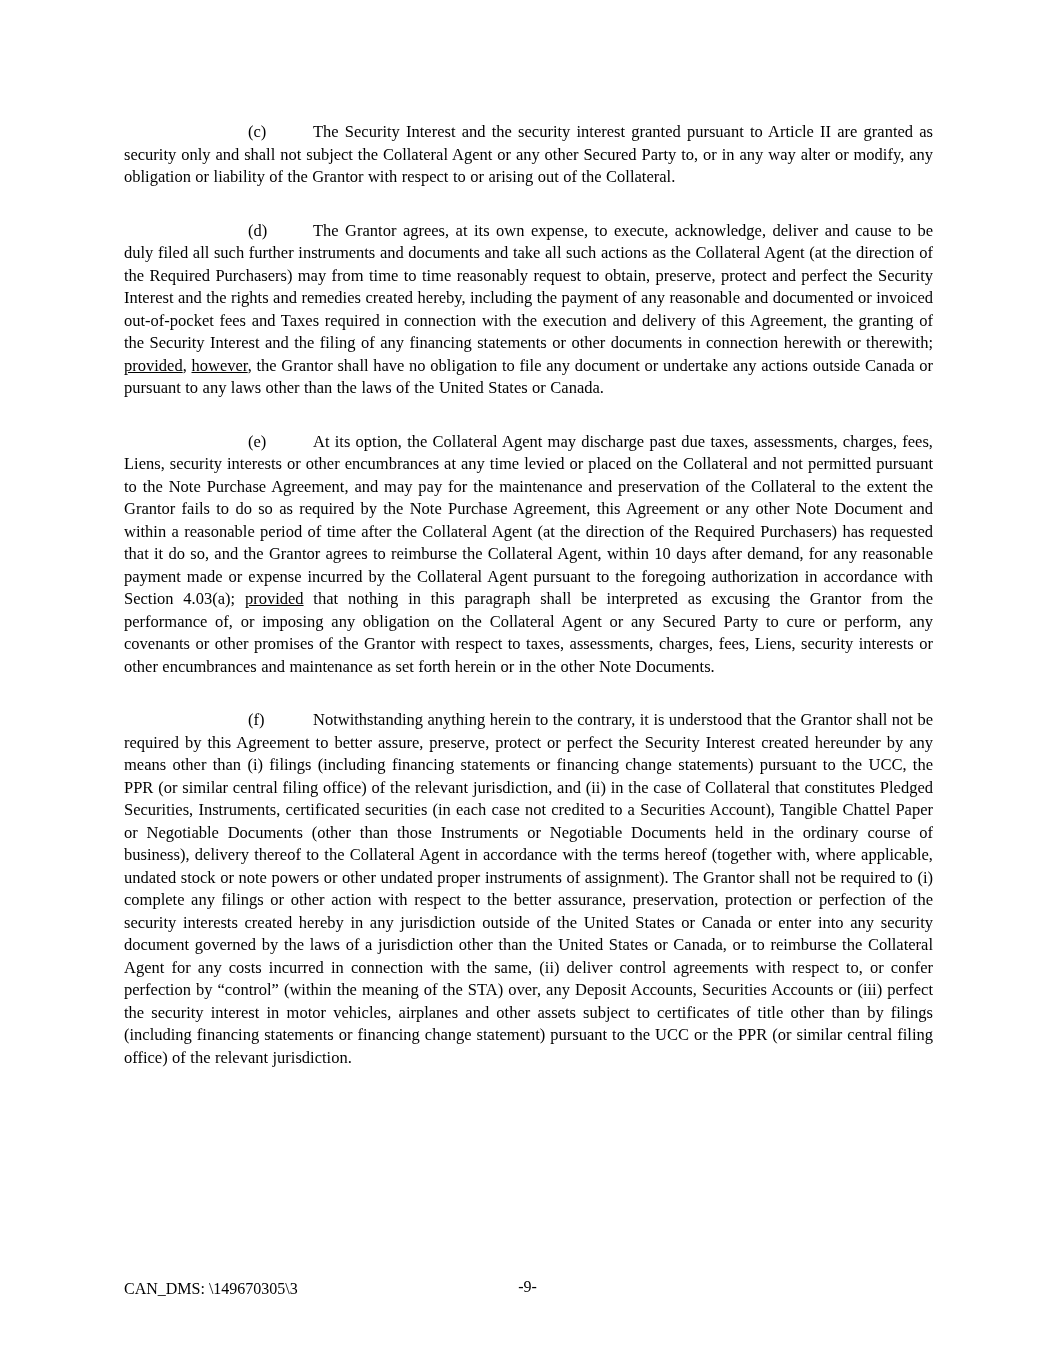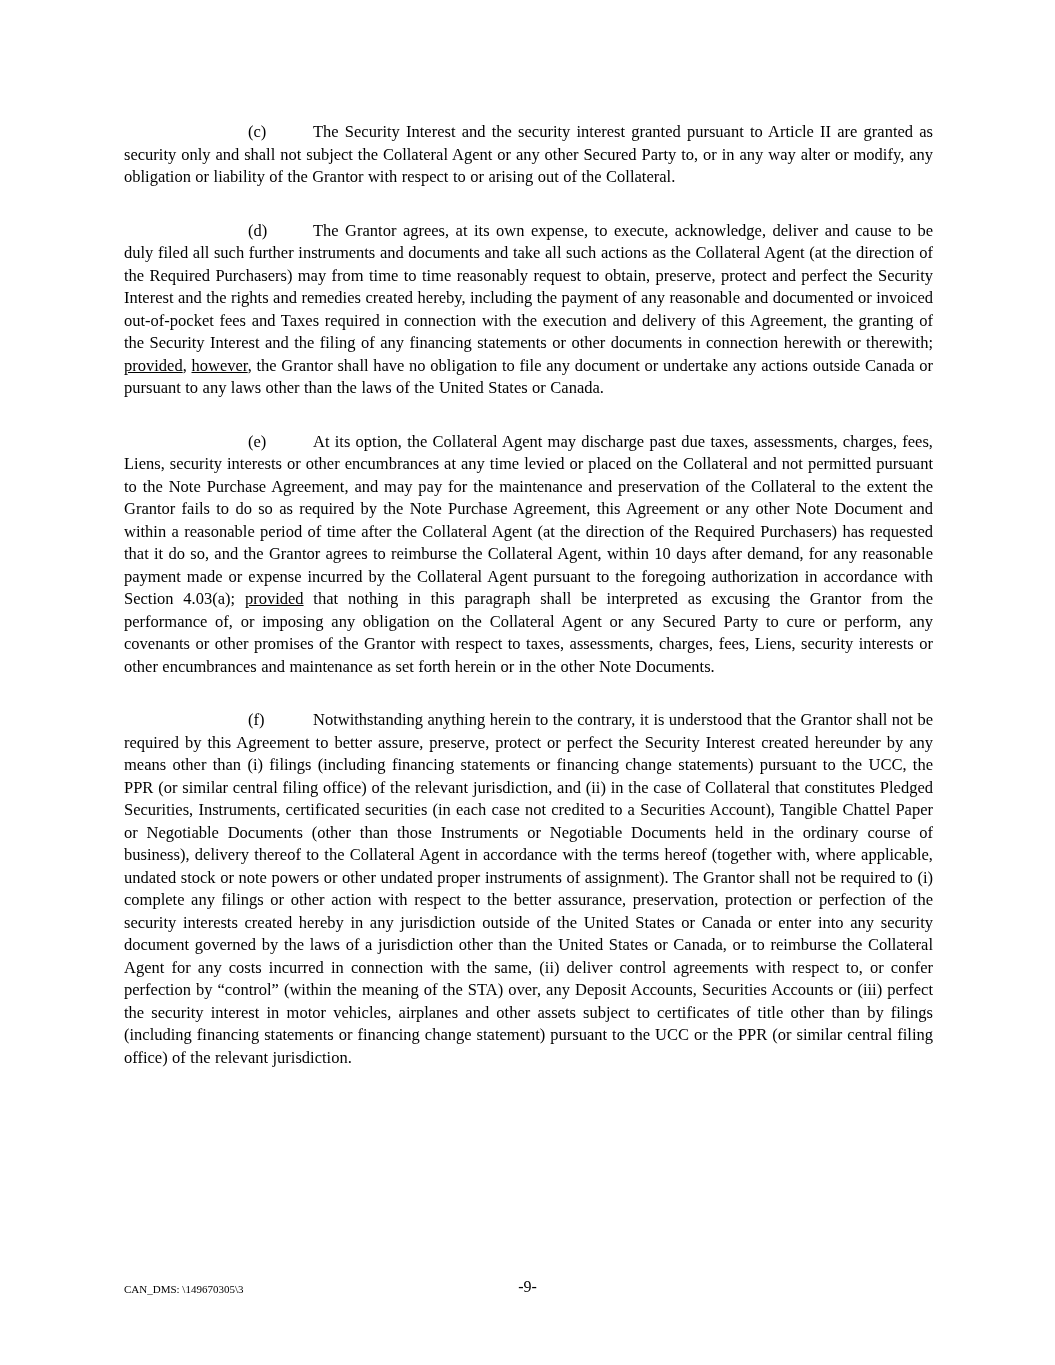--- a/index.html
+++ b/index.html
@@ -40,21 +40,21 @@
     position: absolute;
     top: 1277px;
     left: 0;
     width: 1055px;
     height: 24px;
   }
   .footer-docid {
     position: absolute;
     left: 124px;
     top: 4px;
-    font-size: 11px;
+    font-size: 16px;
     line-height: 16px;
     font-family: "Liberation Serif", "DejaVu Serif", serif;
   }
   .footer-page {
     position: absolute;
     left: 0;
     top: 0;
     width: 100%;
     text-align: center;
     font-size: 16px;

